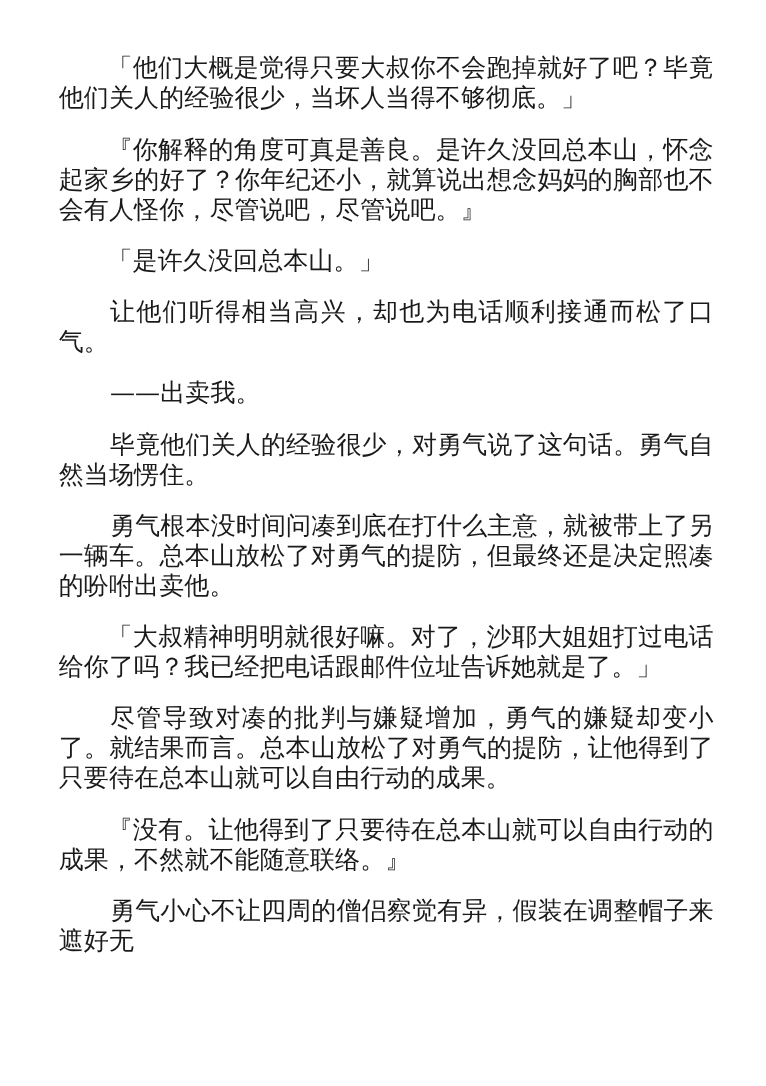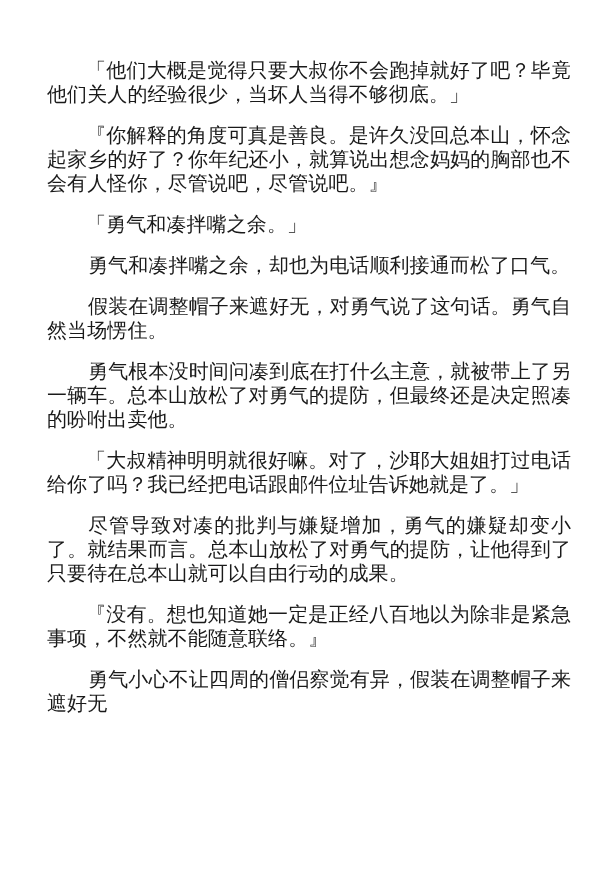--- a/index.html
+++ b/index.html
@@ -5,37 +5,38 @@
     html, body { margin: 0; padding: 0; background: #ffffff; }
     body {
       width: 613px; height: 869px; overflow: hidden; position: relative;
       font-family: "DejaVu Serif", "Liberation Serif", serif;
       color: #1a1a1a;
     }
     .page {
       position: absolute; left: 47px; top: 42px; width: 524px;
     }
     .para {
-      margin: 16px 0 17px 0;
+      margin: 0 0 17px 0;
       font-size: 20px;
       line-height: 24px;
       text-indent: 41px;
       letter-spacing: 0.1px;
       text-align: justify;
       word-break: break-all;
     }
     .para.quote { text-indent: 39px; }
   </style>
 </head>
 <body>
 
 <div class="page">
   <p class="para quote">「他们大概是觉得只要大叔你不会跑掉就好了吧？毕竟他们关人的经验很少，当坏人当得不够彻底。」</p>
   <p class="para quote">『你解释的角度可真是善良。是许久没回总本山，怀念起家乡的好了？你年纪还小，就算说出想念妈妈的胸部也不会有人怪你，尽管说吧，尽管说吧。』</p>
-  <p class="para quote">「勇气和凑拌嘴之余。」</p>
-  <p class="para">勇气和凑拌嘴之余，却也为电话顺利接通而松了口气。</p>
-  <p class="para">假装在调整帽子来遮好无，对勇气说了这句话。勇气自然当场愣住。</p>
+  <p class="para quote">「是许久没回总本山。」</p>
+  <p class="para">让他们听得相当高兴，却也为电话顺利接通而松了口气。</p>
+  <p class="para">——出卖我。</p>
+  <p class="para">毕竟他们关人的经验很少，对勇气说了这句话。勇气自然当场愣住。</p>
   <p class="para">勇气根本没时间问凑到底在打什么主意，就被带上了另一辆车。总本山放松了对勇气的提防，但最终还是决定照凑的吩咐出卖他。</p>
   <p class="para quote">「大叔精神明明就很好嘛。对了，沙耶大姐姐打过电话给你了吗？我已经把电话跟邮件位址告诉她就是了。」</p>
   <p class="para">尽管导致对凑的批判与嫌疑增加，勇气的嫌疑却变小了。就结果而言。总本山放松了对勇气的提防，让他得到了只要待在总本山就可以自由行动的成果。</p>
-  <p class="para quote">『没有。想也知道她一定是正经八百地以为除非是紧急事项，不然就不能随意联络。』</p>
+  <p class="para quote">『没有。让他得到了只要待在总本山就可以自由行动的成果，不然就不能随意联络。』</p>
   <p class="para">勇气小心不让四周的僧侣察觉有异，假装在调整帽子来遮好无</p>
 </div>
 
 </body></html>

